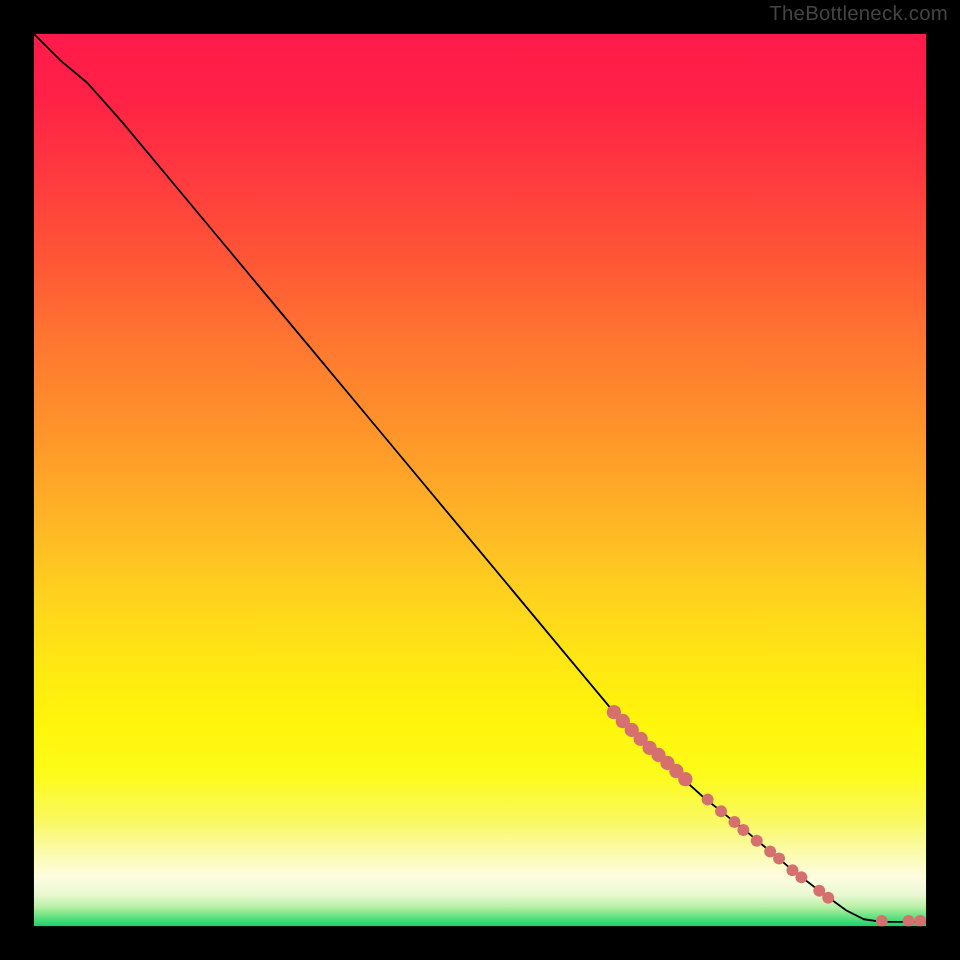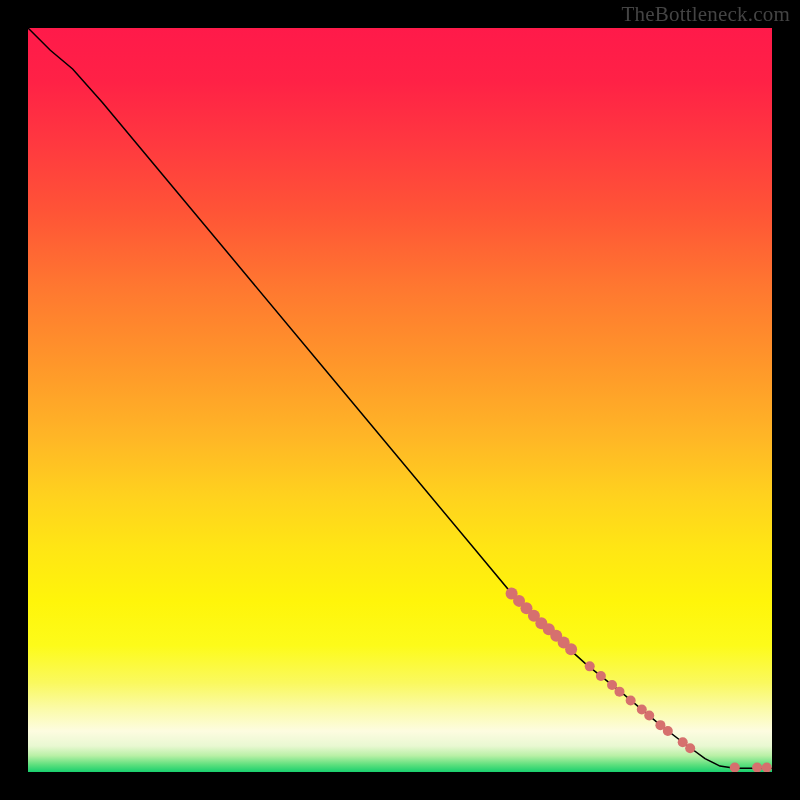--- a/index.html
+++ b/index.html
@@ -15,24 +15,24 @@
     position: relative;
     width: 800px;
     height: 800px;
     background: #000;
   }
   .watermark {
     position: absolute;
     top: 2px;
     right: 10px;
     color: #444;
-    font-size: 21px;
+    font-size: 17px;
     font-weight: 500;
     letter-spacing: 0.2px;
-    font-family: Liberation Serif, serif;
+    font-family: Liberation Sans, sans-serif;
     z-index: 10;
   }
   .plot {
     position: absolute;
     left: 28px;
     top: 28px;
     width: 744px;
     height: 744px;
     overflow: hidden;
   }

